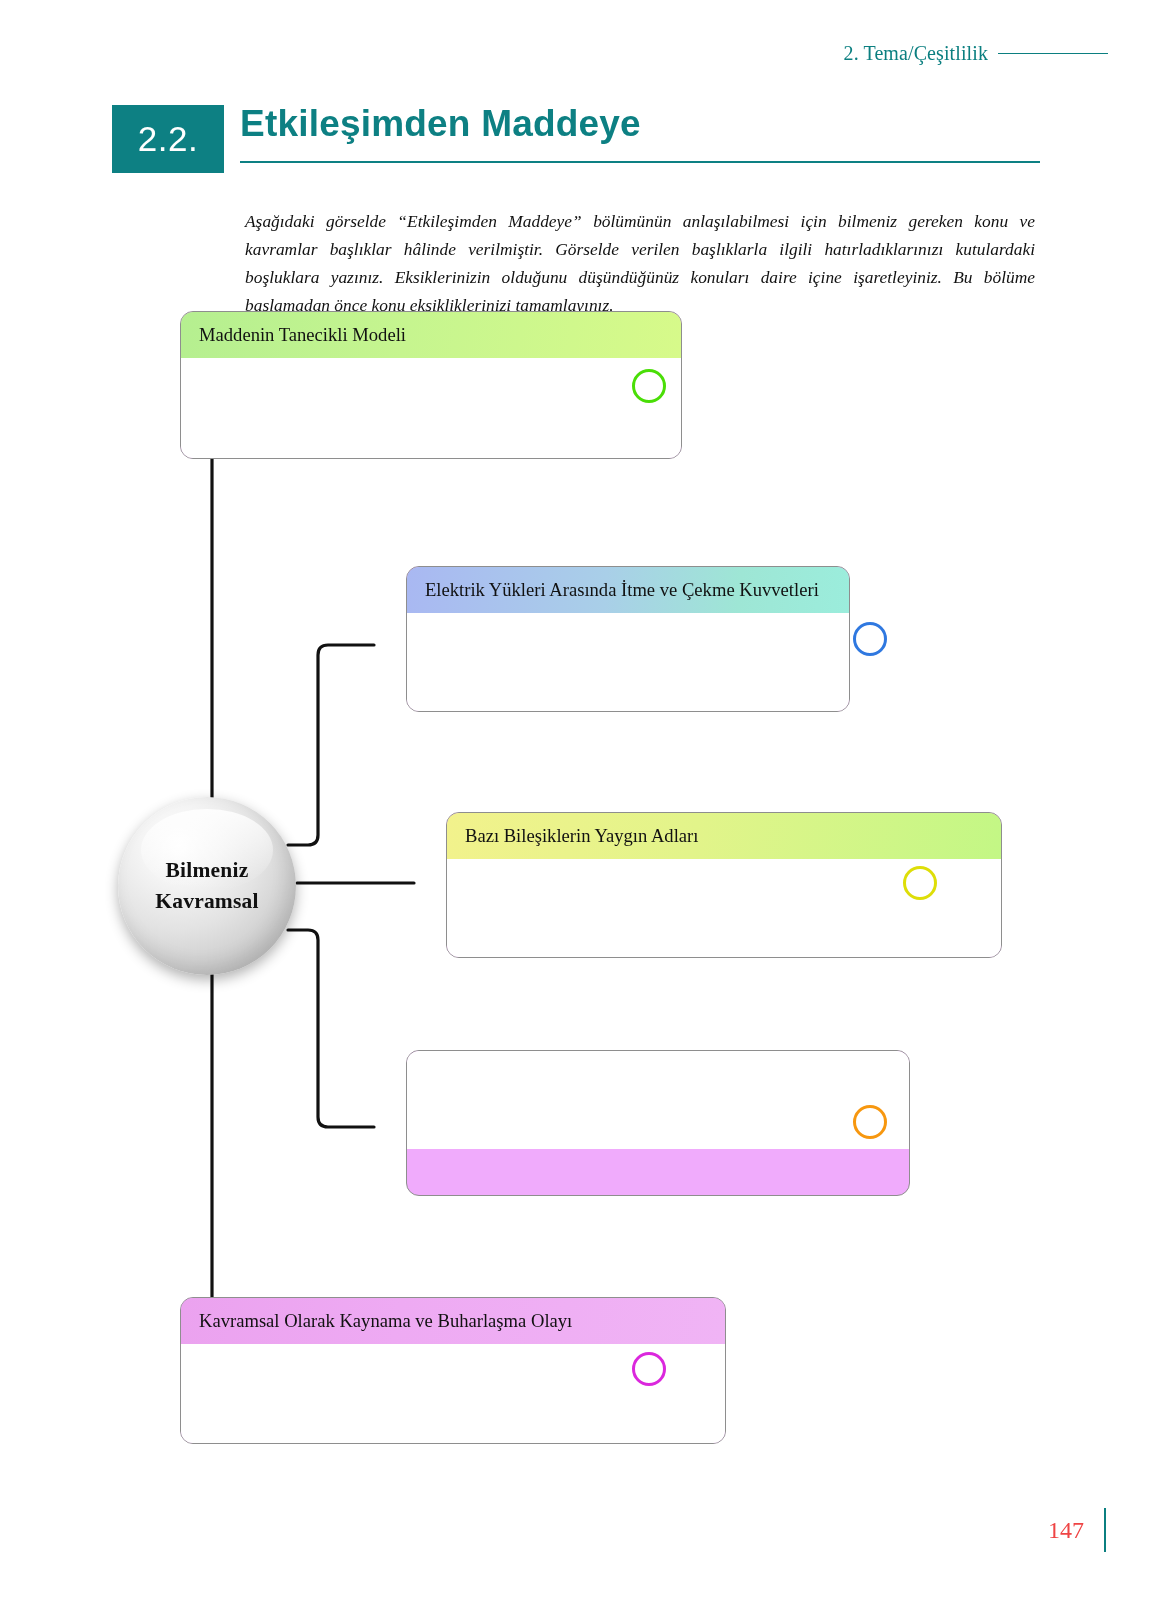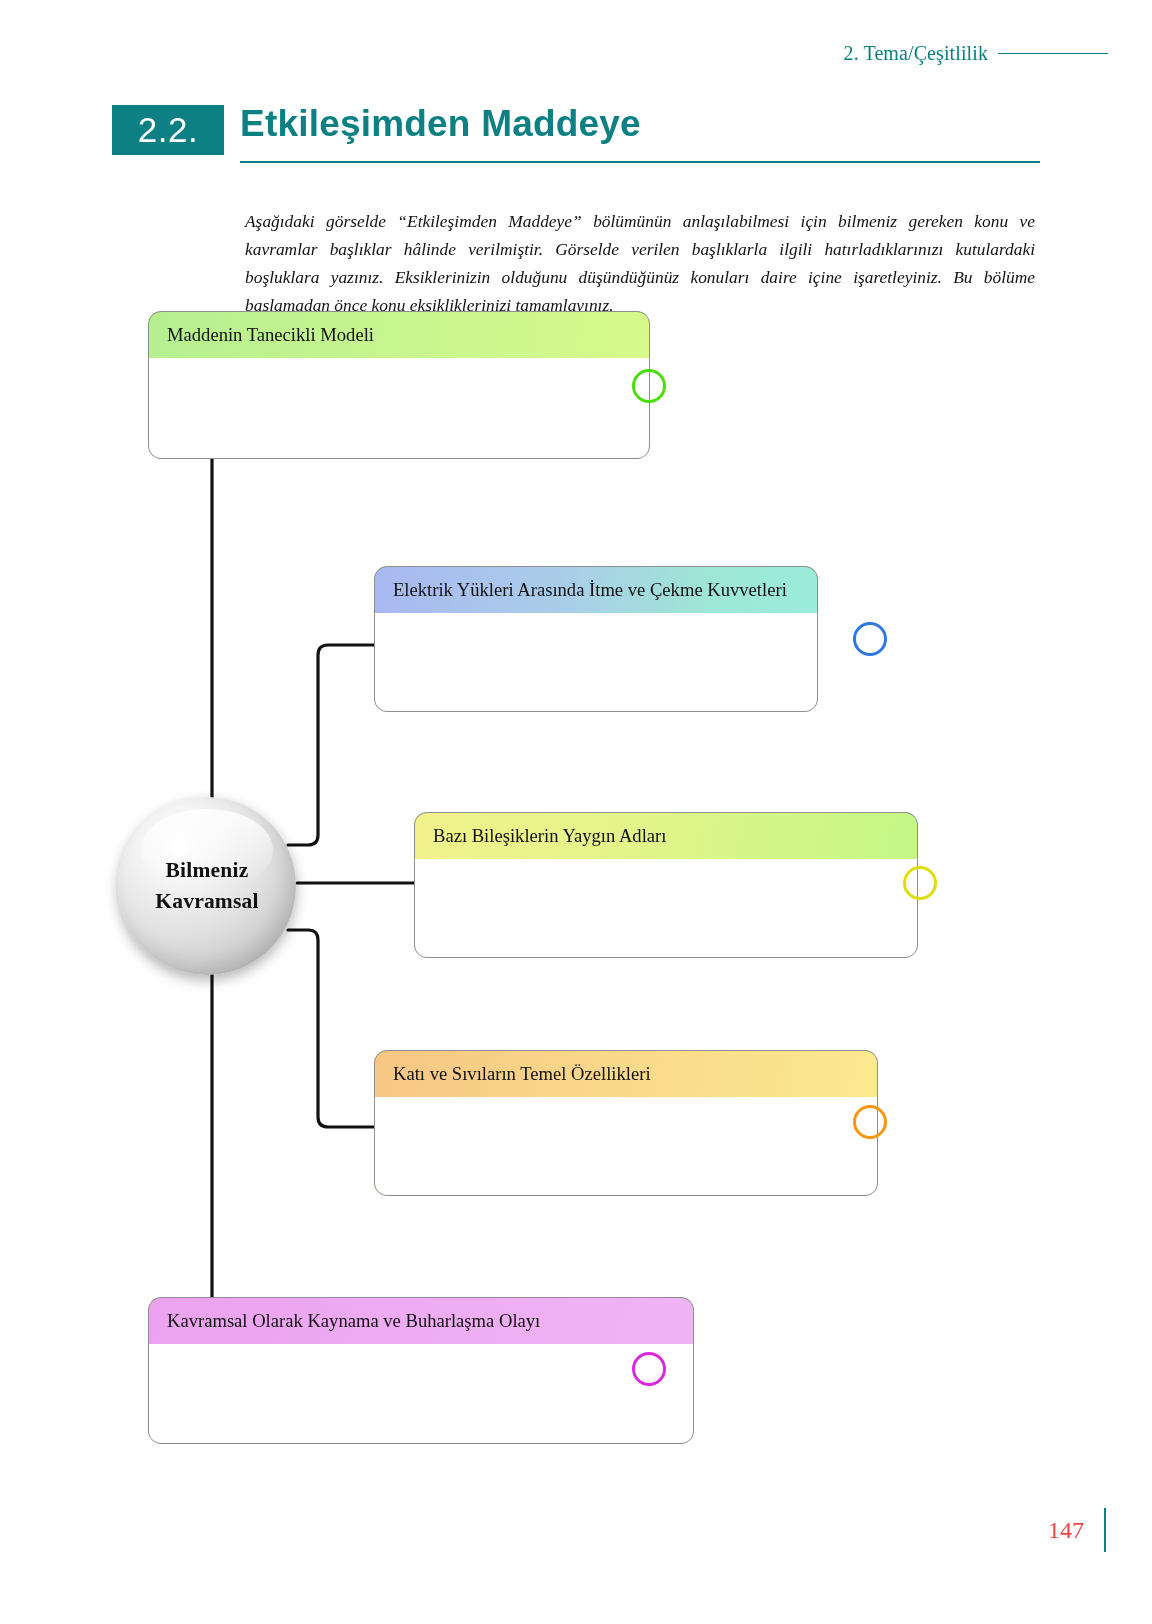--- a/index.html
+++ b/index.html
@@ -47,21 +47,21 @@
     left: 112px;
     top: 105px;
     width: 928px;
     height: 62px;
   }
   .section-number {
     position: absolute;
     left: 0;
     top: 0;
     width: 112px;
-    height: 50px;
+    height: 68px;
     background: #0d8083;
     color: #ffffff;
     font-family: "Liberation Sans", sans-serif;
     font-size: 35px;
     font-weight: 400;
     letter-spacing: .5px;
     display: flex;
     align-items: center;
     justify-content: center;
   }
@@ -114,23 +114,24 @@
     width: 1152px;
     height: 1624px;
     pointer-events: none;
   }
 
   
   .topic-box {
     position: absolute;
     border: 1.3px solid #8e8e8e;
     border-radius: 13px;
-    background: #4d7c0f;
+    background: #f0abfc;
     box-sizing: border-box;
     overflow: hidden;
+    margin-left: 32px;
   }
   .topic-head {
     height: 46px;
     display: flex;
     align-items: center;
     padding-left: 18px;
     box-sizing: border-box;
     font-family: "Liberation Serif", serif;
     font-size: 18.6px;
     color: #111111;
@@ -260,32 +261,29 @@
     <div class="marker marker-green" style="left:632px; top:369px;"></div>
 
     <div class="topic-box" style="left:374px; top:566px; width:444px; height:146px;">
       <div class="topic-head grad-blue">
         <span>Elektrik Yükleri Arasında İtme ve Çekme Kuvvetleri</span>
       </div>
       <div class="topic-body" style="height:98px;"></div>
     </div>
     <div class="marker marker-blue" style="left:853px; top:622px;"></div>
 
-    <div class="topic-box" style="left:414px; top:812px; width:504px; height:146px;">
+    <div class="topic-box" style="left:414px; top:812px; width:556px; height:146px;">
       <div class="topic-head grad-yellow">
         <span>Bazı Bileşiklerin Yaygın Adları</span>
       </div>
       <div class="topic-body" style="height:98px;"></div>
     </div>
     <div class="marker marker-yellow" style="left:903px; top:866px;"></div>
 
     <div class="topic-box" style="left:374px; top:1050px; width:504px; height:146px;">
-      <div class="topic-head grad-orange">
-        <span>Katı ve Sıvıların Temel Özellikleri</span>
-      </div>
       <div class="topic-body" style="height:98px;"></div>
     </div>
     <div class="marker marker-orange" style="left:853px; top:1105px;"></div>
 
     <div class="topic-box" style="left:148px; top:1297px; width:546px; height:147px;">
       <div class="topic-head grad-purple">
         <span>Kavramsal Olarak Kaynama ve Buharlaşma Olayı</span>
       </div>
       <div class="topic-body" style="height:99px;"></div>
     </div>

